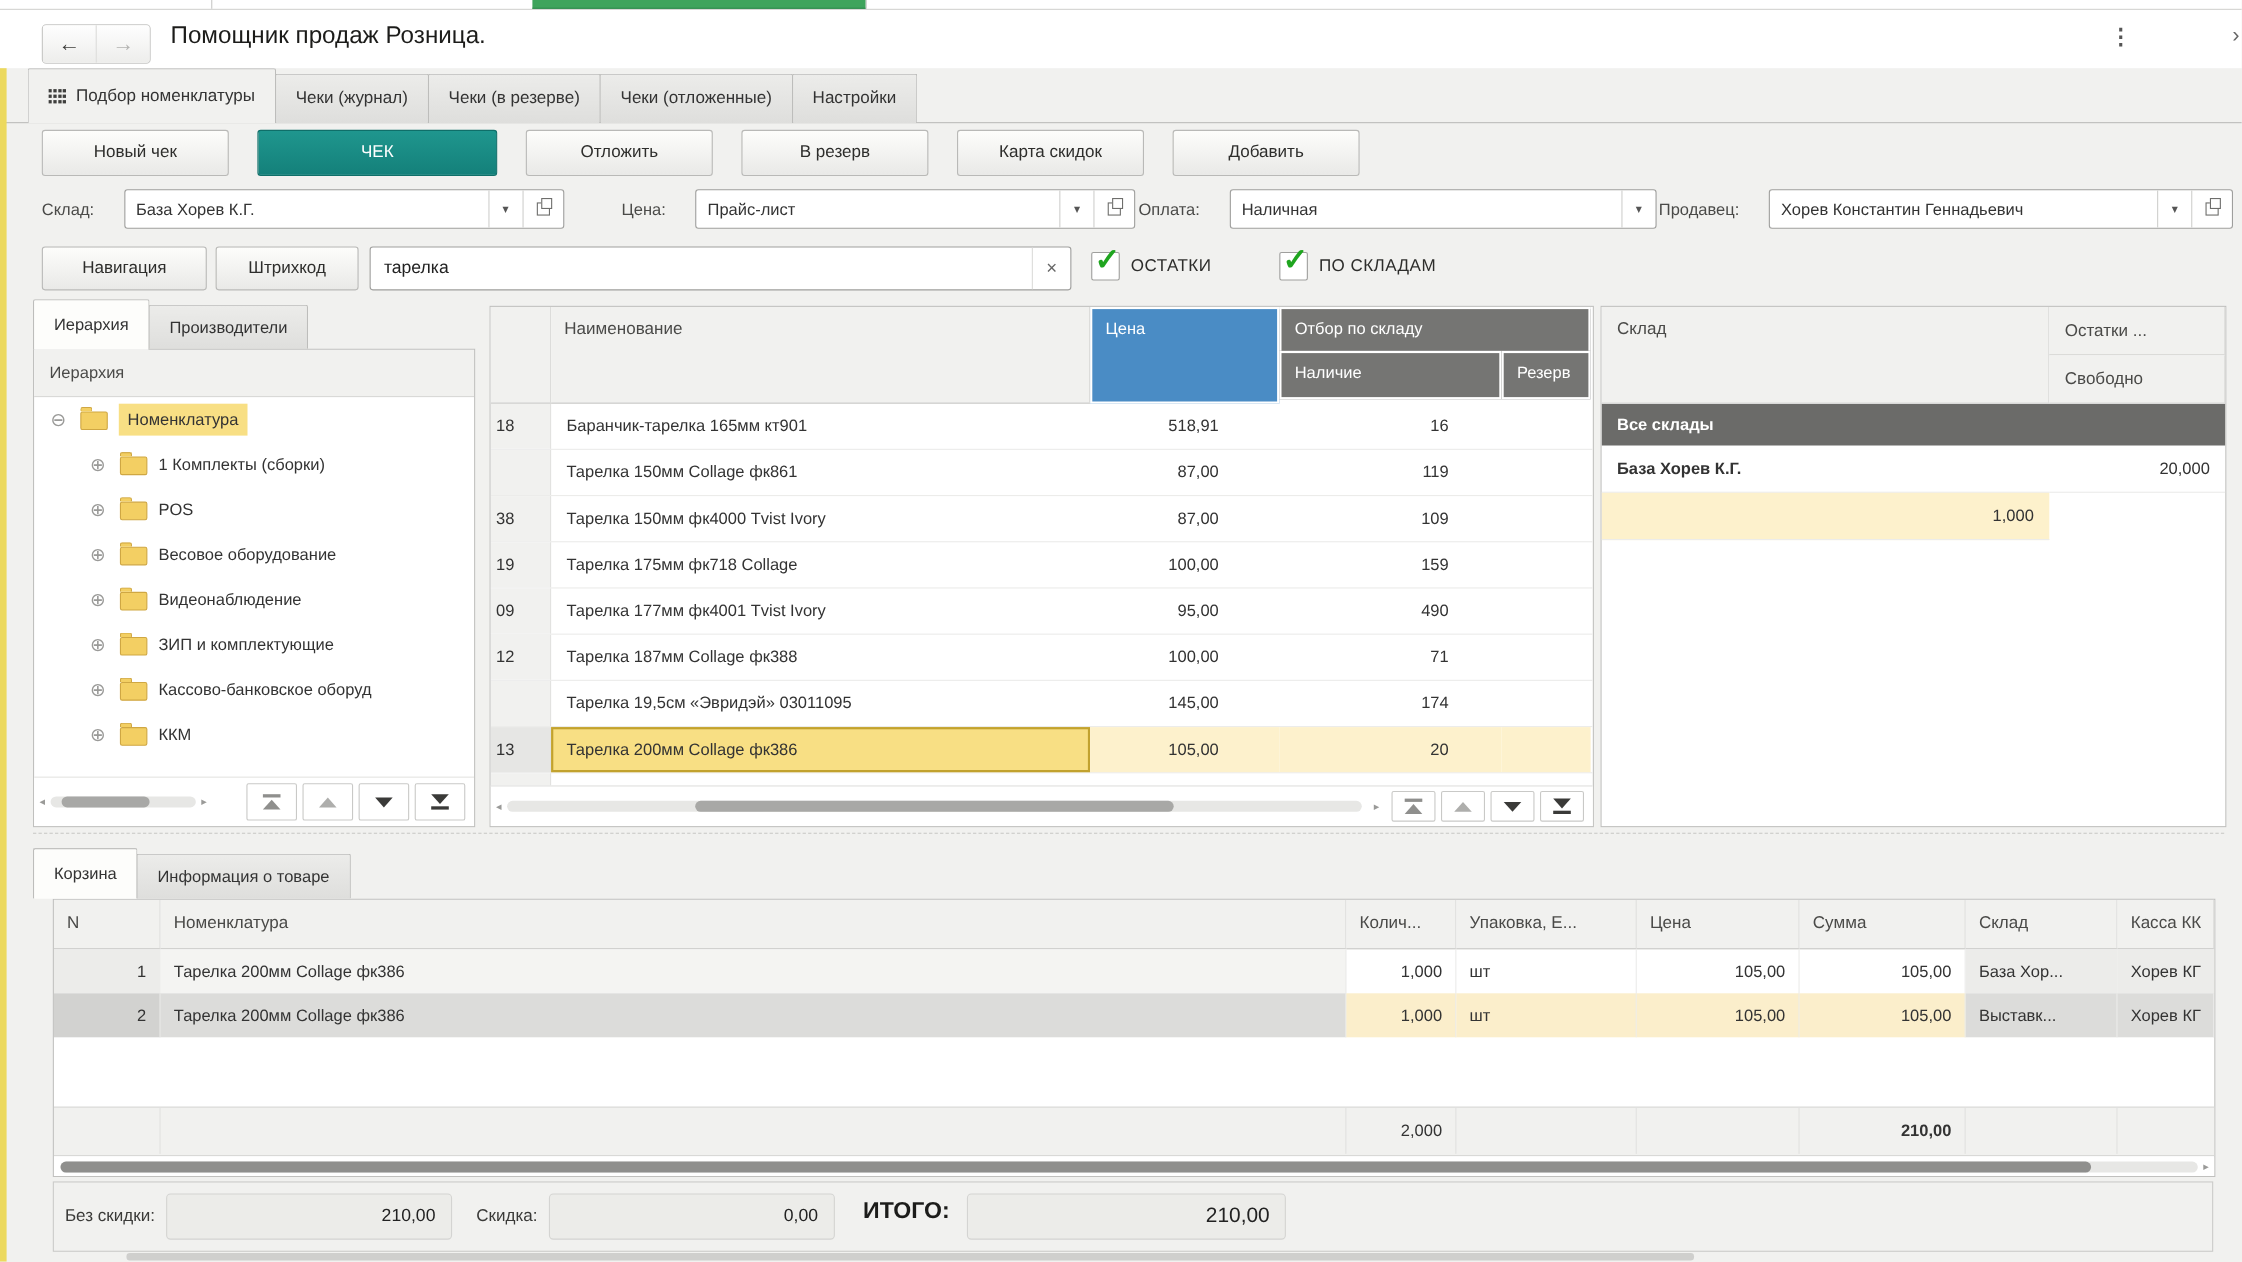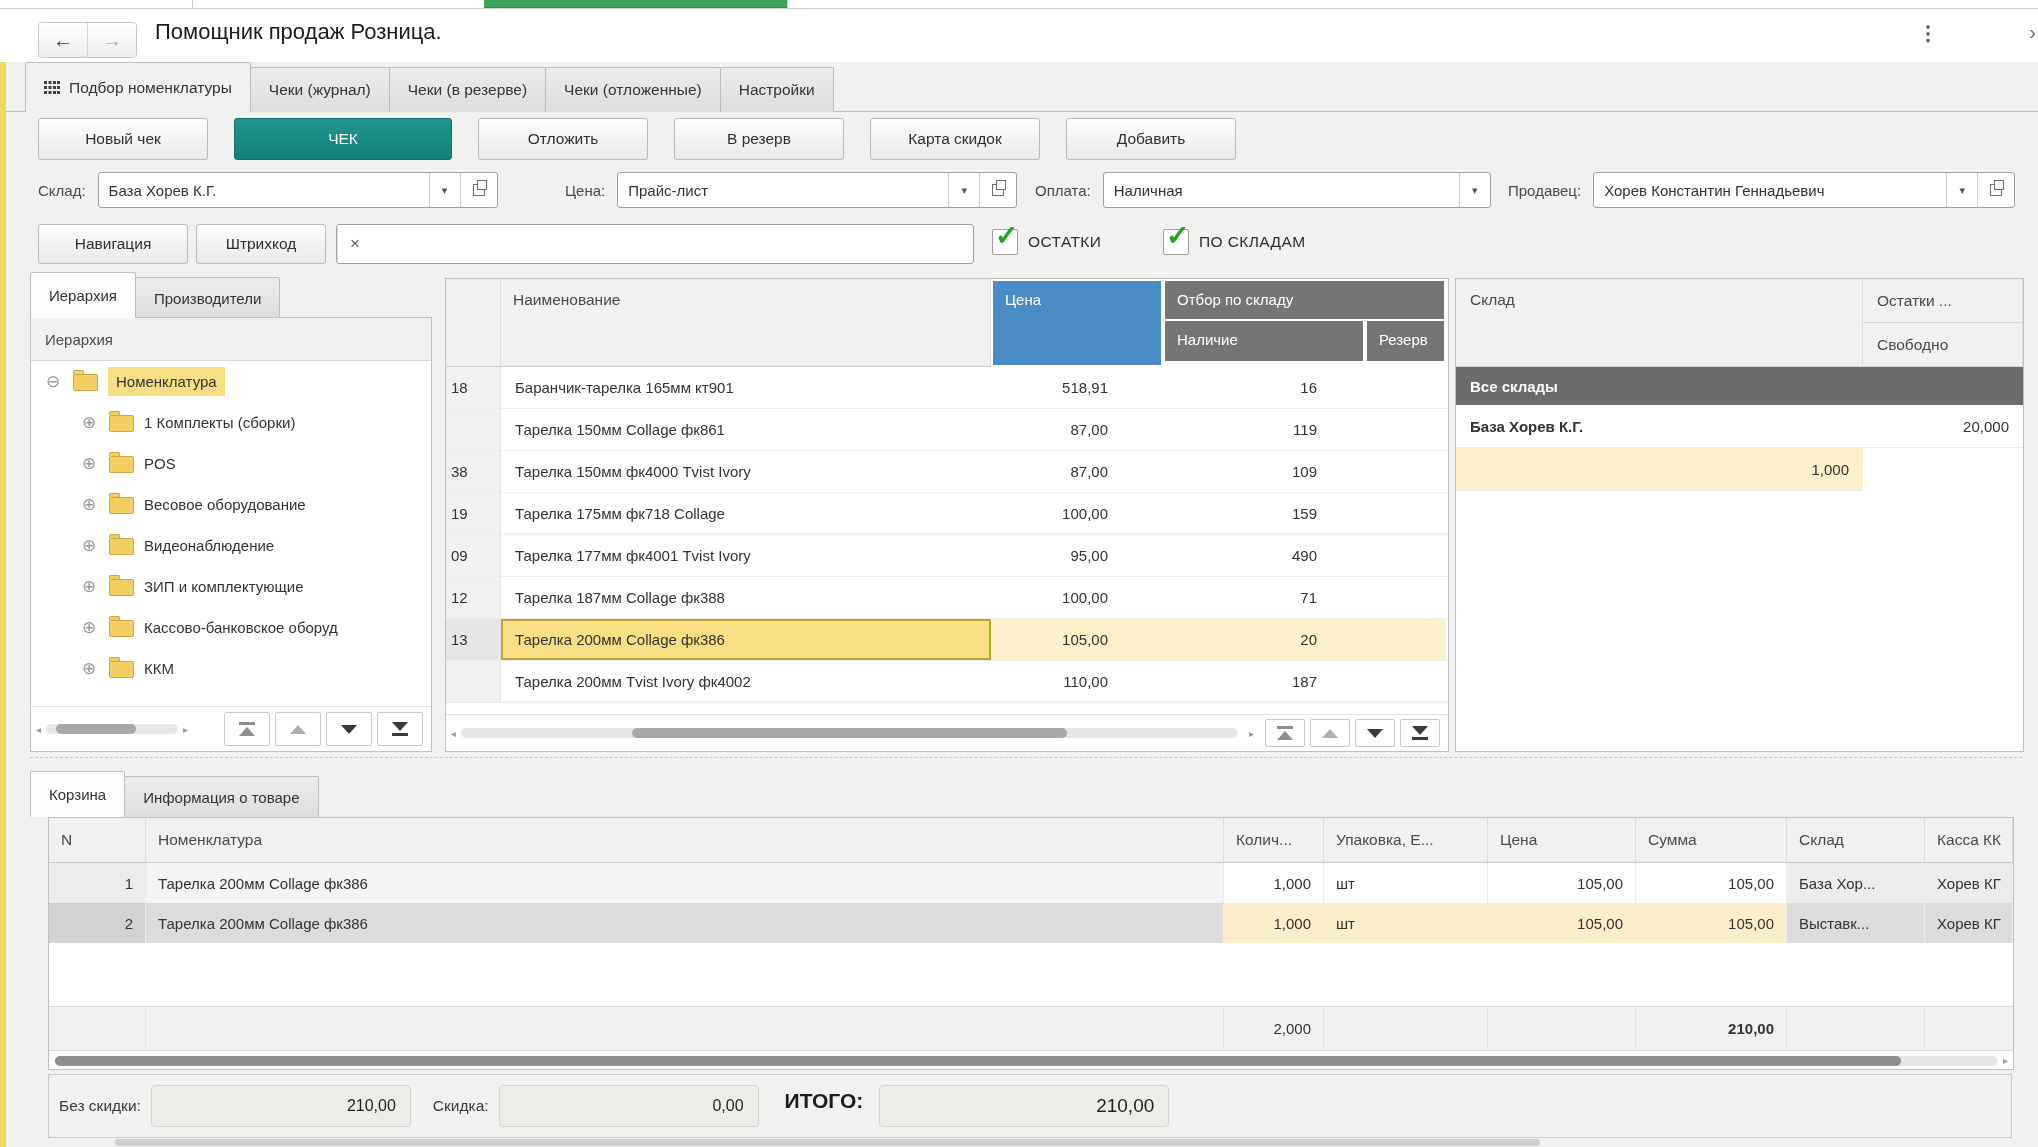--- a/index.html
+++ b/index.html
@@ -26,21 +26,21 @@
   .mtab.active{background:#f1f1ef;height:49px;position:relative;z-index:2}
   .tabs-underline{position:absolute;top:111px;left:0;width:2038px;height:1px;background:#bdbdbb}
   .gridicon{display:inline-block;line-height:0}
   
   .toolbar{position:absolute;top:118px;left:38px;height:40px;display:flex;gap:26px}
   .btn{min-width:120px;padding:0 24px;height:40px;display:inline-flex;align-items:center;justify-content:center;
        border:1px solid #b9b9b7;border-radius:3px;background:linear-gradient(#fdfdfb,#e9e9e7);font-size:15.5px;color:#2e2e2c;white-space:nowrap}
   .btn.teal{background:linear-gradient(#1f968e,#14807a);border-color:#0f6f69;color:#fff;min-width:168px}
   
   .filter-row{position:absolute;top:172px;left:0;width:2038px;height:36px}
-  .fgroup{position:absolute;display:flex;align-items:center;gap:12px}
+  .fgroup{position:absolute;display:flex;align-items:center;gap:27px}
   .flabel{color:#4a4a48;white-space:nowrap}
   .combo{display:flex;align-items:stretch;height:34px;border:1px solid #9f9f9d;border-radius:3px;background:#fff;overflow:hidden}
   .cval{flex:1;display:flex;align-items:center;padding:0 10px;white-space:nowrap;overflow:hidden}
   .cdd{width:30px;display:flex;align-items:center;justify-content:center;border-left:1px solid #cfcfcd;color:#555;font-size:11px}
   .cpick{width:36px;display:flex;align-items:center;justify-content:center;border-left:1px solid #cfcfcd}
   .lnk{width:10px;height:10px;border:1px solid #6e6e6c;background:#fff;position:relative;display:inline-block}
   .lnk:before{content:"";position:absolute;left:3px;top:-5px;width:8px;height:8px;border:1px solid #6e6e6c;background:#fff}
   
   .search-row{position:absolute;top:224px;left:0;width:2038px;height:40px}
   .srch{position:absolute;left:336px;top:0;width:636px;height:38px;border:1px solid #9f9f9d;border-radius:3px;background:#fff;display:flex;align-items:stretch}
@@ -250,20 +250,21 @@
 </div>
 
 <div class="search-row">
   <div class="btn" style="position:absolute;left:38px;min-width:100px;height:38px">
       <span>Навигация</span>
     </div>
   <div class="btn" style="position:absolute;left:196px;min-width:80px;height:38px">
       <span>Штрихкод</span>
     </div>
   <div class="srch">
+    <input value="тарелка" style="">
     <span class="sclear">×</span>
   </div>
   <div class="cbgroup" style="left:992px">
     <span class="cbox">
         <span class="mark">✓</span>
       </span>
     <span class="cblabel">ОСТАТКИ</span>
   </div>
   <div class="cbgroup" style="left:1163px">
     <span class="cbox">
@@ -406,20 +407,27 @@
         <div class="c-name">Тарелка 177мм фк4001 Tvist Ivory</div>
         <div class="c-price">95,00</div>
         <div class="c-qty">490</div>
         <div class="c-res"></div>
       </div>
     <div class="pgrid prow">
         <div class="c-code">12</div>
         <div class="c-name">Тарелка 187мм Collage фк388</div>
         <div class="c-price">100,00</div>
         <div class="c-qty">71</div>
+        <div class="c-res"></div>
+      </div>
+    <div class="pgrid prow">
+        <div class="c-code"></div>
+        <div class="c-name">Тарелка 19,5см «Эвридэй» 03011095</div>
+        <div class="c-price">145,00</div>
+        <div class="c-qty">174</div>
         <div class="c-res"></div>
       </div>
     <div class="pgrid prow sel">
         <div class="c-code">13</div>
         <div class="c-name">Тарелка 200мм Collage фк386</div>
         <div class="c-price">105,00</div>
         <div class="c-qty">20</div>
         <div class="c-res"></div>
       </div>
     <div class="pgrid prow">

